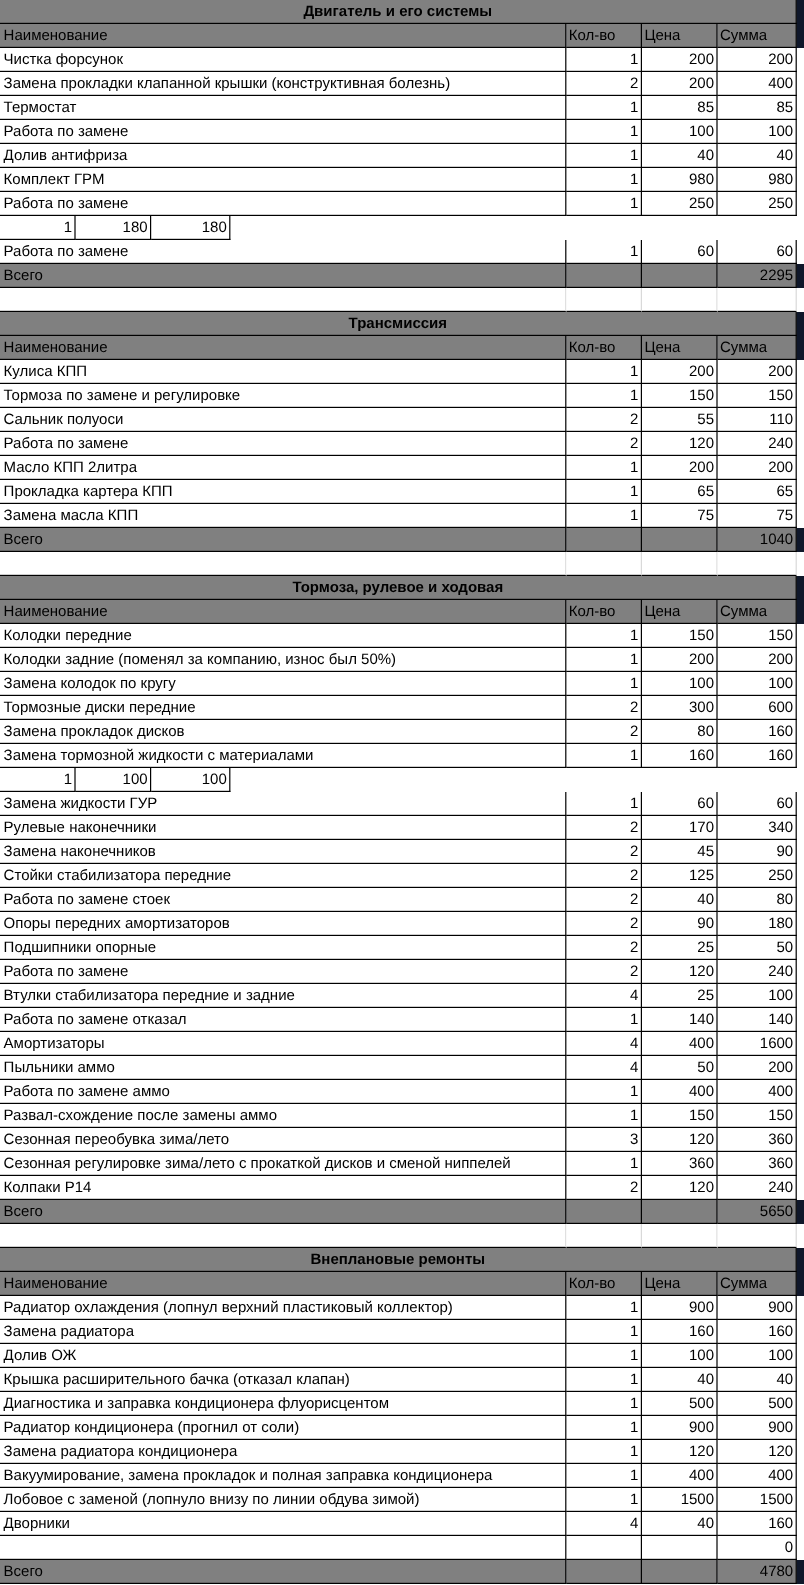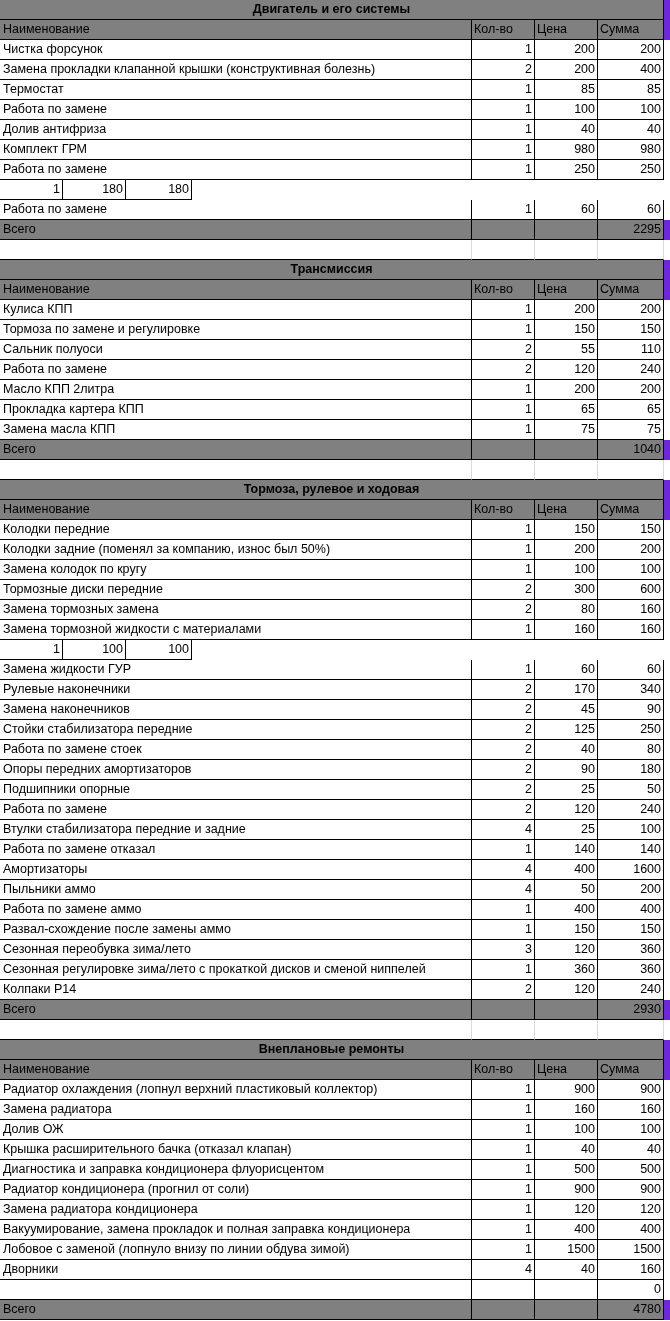--- a/index.html
+++ b/index.html
@@ -5,21 +5,21 @@
     html, body { margin: 0; padding: 0; background: #ffffff; }
     body { width: 670px; height: 1321px; overflow: hidden; font-family: "Liberation Sans", sans-serif; font-size: 12.5px; color: #000; }
     .sheet { position: relative; width: 670px; }
     .row { display: flex; height: 20px; box-sizing: border-box; }
     .cell { box-sizing: border-box; height: 20px; line-height: 19px; padding: 0 2px; white-space: nowrap; overflow: hidden; border-right: 1px solid #000; border-bottom: 1px solid #000; }
     .c-name { width: 472px; padding-left: 3px; }
     .c-qty { width: 63px; text-align: right; }
     .c-price { width: 63px; text-align: right; }
     .c-sum { width: 66px; text-align: right; }
     .title-cell { width: 664px; text-align: center; font-weight: bold; border-right: 1px solid #000; border-bottom: 1px solid #000; }
-    .gray { background: #6d28d9; }
+    .gray { background: #0f172a; }
     .gray .cell, .gray.title-row .title-cell { background: #808080; }
     .header .cell.c-qty, .header .cell.c-price, .header .cell.c-sum { text-align: left; }
     .spacer .cell { border-right: 1px solid #d9d9d9; border-bottom: 1px solid #000; background: #fff; }
     .spacer .cell.c-name { border-right: 1px solid #d9d9d9; }
   </style>
 </head>
 <body>
 
 <div class="sheet" id="sheet">
     <div class="section">
@@ -191,21 +191,21 @@
         <div class="cell c-price">100</div>
         <div class="cell c-sum">100</div>
       </div>
       <div class="row">
         <div class="cell c-name">Тормозные диски передние</div>
         <div class="cell c-qty">2</div>
         <div class="cell c-price">300</div>
         <div class="cell c-sum">600</div>
       </div>
       <div class="row">
-        <div class="cell c-name">Замена тормозных замена</div>
+        <div class="cell c-name">Замена прокладок дисков</div>
         <div class="cell c-qty">2</div>
         <div class="cell c-price">80</div>
         <div class="cell c-sum">160</div>
       </div>
       <div class="row">
         <div class="cell c-name">Замена тормозной жидкости с материалами</div>
         <div class="cell c-qty">1</div>
         <div class="cell c-price">160</div>
         <div class="cell c-sum">160</div>
       </div>
@@ -313,21 +313,21 @@
       <div class="row">
         <div class="cell c-name">Колпаки Р14</div>
         <div class="cell c-qty">2</div>
         <div class="cell c-price">120</div>
         <div class="cell c-sum">240</div>
       </div>
       <div class="row gray">
         <div class="cell c-name">Всего</div>
         <div class="cell c-qty"></div>
         <div class="cell c-price"></div>
-        <div class="cell c-sum">2930</div>
+        <div class="cell c-sum">5650</div>
       </div>
     </div>
     <div class="row spacer">
       <div class="cell c-name"></div>
       <div class="cell c-qty"></div>
       <div class="cell c-price"></div>
       <div class="cell c-sum"></div>
     </div>
     <div class="section">
       <div class="row gray title-row">

